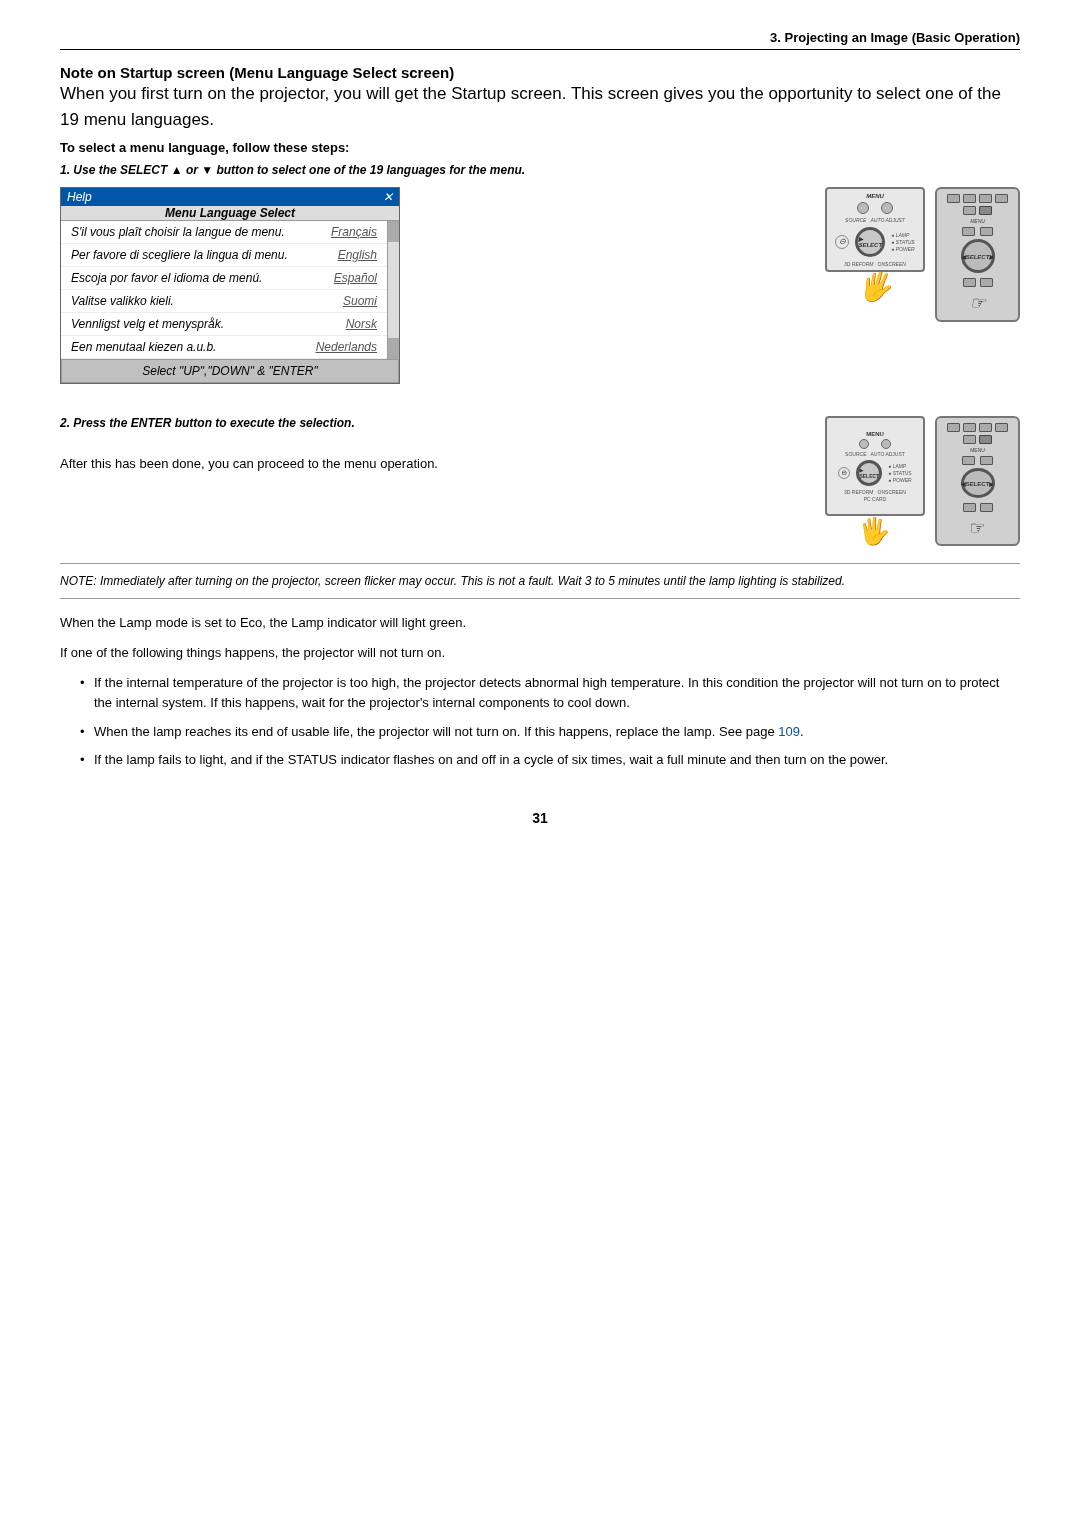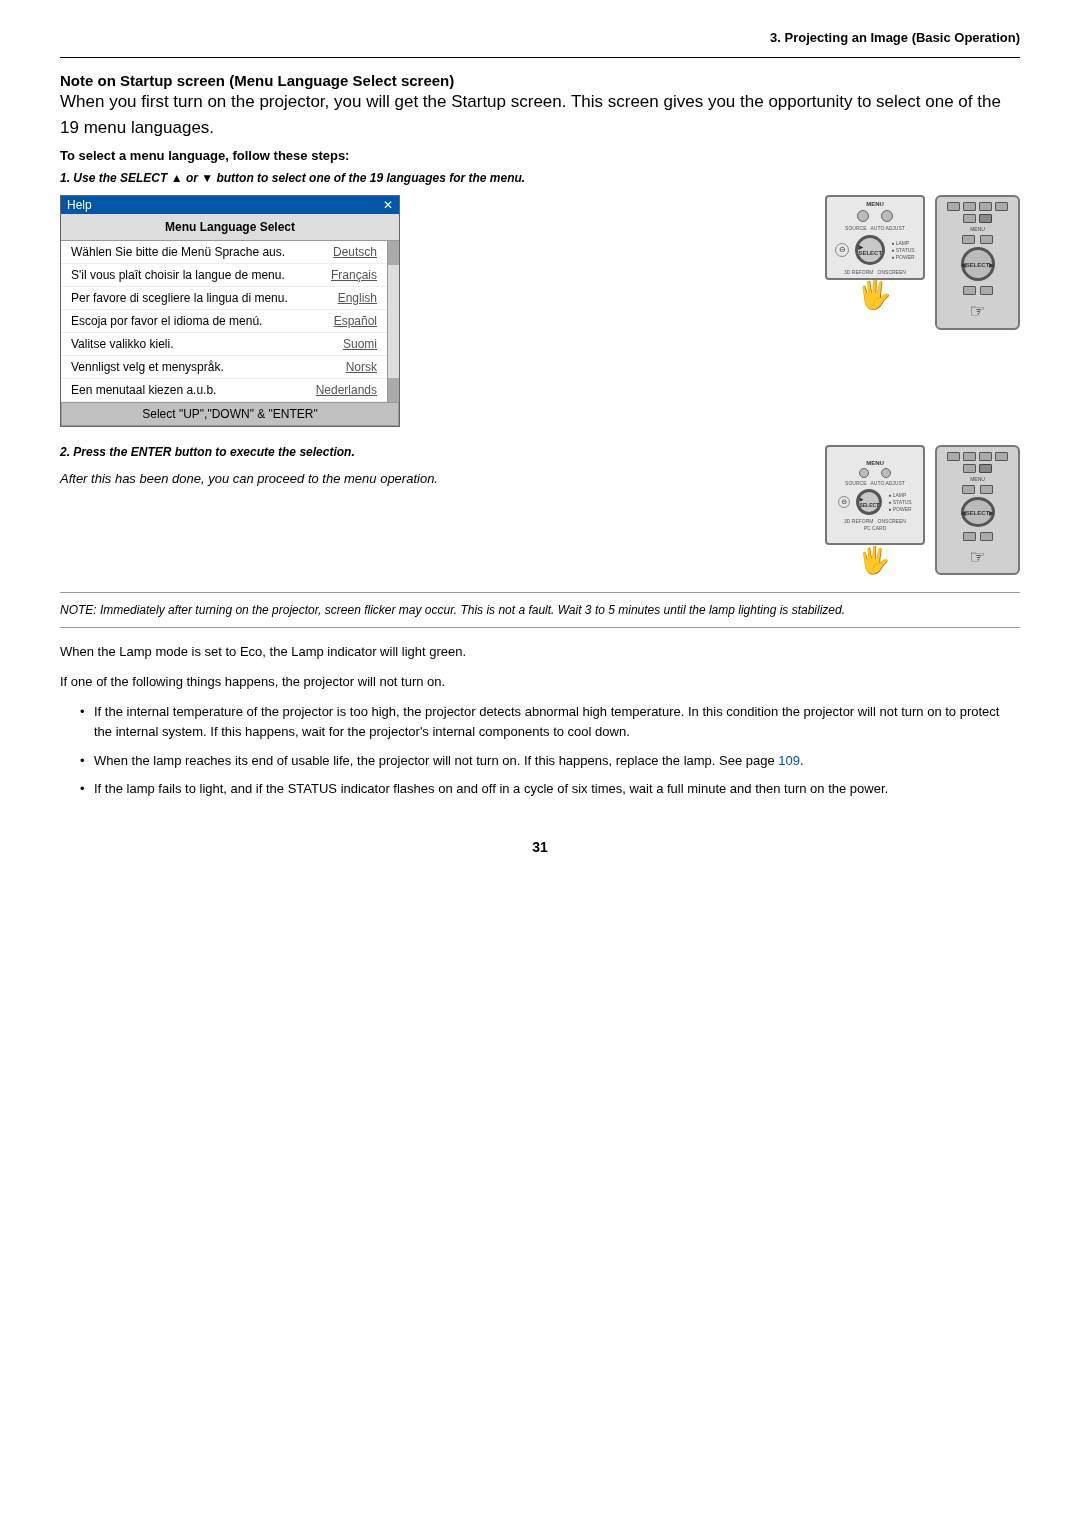--- a/index.html
+++ b/index.html
@@ -10,21 +10,21 @@
       color: #000;
       width: 1080px;
       min-height: 1526px;
       padding: 30px 60px 60px 60px;
     }
     .page-header {
       text-align: right;
       font-size: 13px;
       font-weight: bold;
       border-bottom: 1px solid #000;
-      padding-bottom: 12px;
+      padding-bottom: 4px;
       margin-bottom: 14px;
     }
     .section-title {
       font-size: 15px;
       font-weight: bold;
     }
     .intro-text {
       font-size: 17px;
       margin-bottom: 8px;
       line-height: 1.5;
@@ -36,21 +36,22 @@
     }
     .step-heading {
       font-style: italic;
       font-weight: bold;
       font-size: 12px;
       margin-bottom: 10px;
     }
     .two-col {
       display: flex;
       gap: 12px;
-      margin-bottom: 18px;
+      margin-bottom: 32px;
+      font-style: italic;
     }
     .left-col {
       flex: 1;
     }
     .right-col {
       display: flex;
       gap: 10px;
       align-items: flex-start;
     }
     
@@ -64,21 +65,21 @@
       color: #fff;
       padding: 2px 6px;
       display: flex;
       justify-content: space-between;
       align-items: center;
       font-size: 12px;
     }
     .dialog-title-bar {
       background: #ddd;
       text-align: center;
-      padding: 6px;
+      padding: 0;
       font-size: 12px;
       font-weight: bold;
       border-bottom: 1px solid #999;
     }
     .dialog-row {
       display: flex;
       justify-content: space-between;
       padding: 4px 10px;
       border-bottom: 1px solid #eee;
     }
@@ -222,24 +223,20 @@
     <div class="dialog">
       <div class="dialog-header">
         <span>Help</span>
         <span style="cursor:pointer;">✕</span>
       </div>
       <div class="dialog-title-bar">Menu Language Select</div>
       <div class="dialog-inner">
         <div class="dialog-rows">
 
           <div class="dialog-row">
-            <span class="lang-left">Wählen Sie bitte die Menü Sprache aus.</span>
-            <span class="lang-right">Deutsch</span>
-          </div>
-          <div class="dialog-row">
             <span class="lang-left">S'il vous plaît choisir la langue de menu.</span>
             <span class="lang-right">Français</span>
           </div>
           <div class="dialog-row">
             <span class="lang-left">Per favore di scegliere la lingua di menu.</span>
             <span class="lang-right">English</span>
           </div>
           <div class="dialog-row">
             <span class="lang-left">Escoja por favor el idioma de menú.</span>
             <span class="lang-right">Español</span>
@@ -316,21 +313,21 @@
         </div>
         <div style="font-size:18px;color:#333;margin-top:2px;">☞</div>
       </div>
     </div>
   </div>
 </div>
 
 <div class="step2-row">
   <div class="step2-left">
     <div class="step-heading">2.  Press the ENTER button to execute the selection.</div>
-    <div class="body-text" style="margin-top:10px;font-style:italic;">After this has been done, you can proceed to the menu operation.</div>
+    <div class="body-text" style="margin-top:24px;">After this has been done, you can proceed to the menu operation.</div>
   </div>
 
   <div class="step2-right">
 
     <div style="display:flex;flex-direction:column;align-items:center;">
       <div class="projector-panel" style="width:100px;height:100px;">
         <div style="font-size:6px;font-weight:bold;margin-bottom:2px;color:#333;">MENU</div>
         <div style="display:flex;gap:12px;margin-bottom:2px;">
           <div style="width:10px;height:10px;border-radius:50%;background:#bbb;border:1px solid #666;"></div>
           <div style="width:10px;height:10px;border-radius:50%;background:#bbb;border:1px solid #666;"></div>

